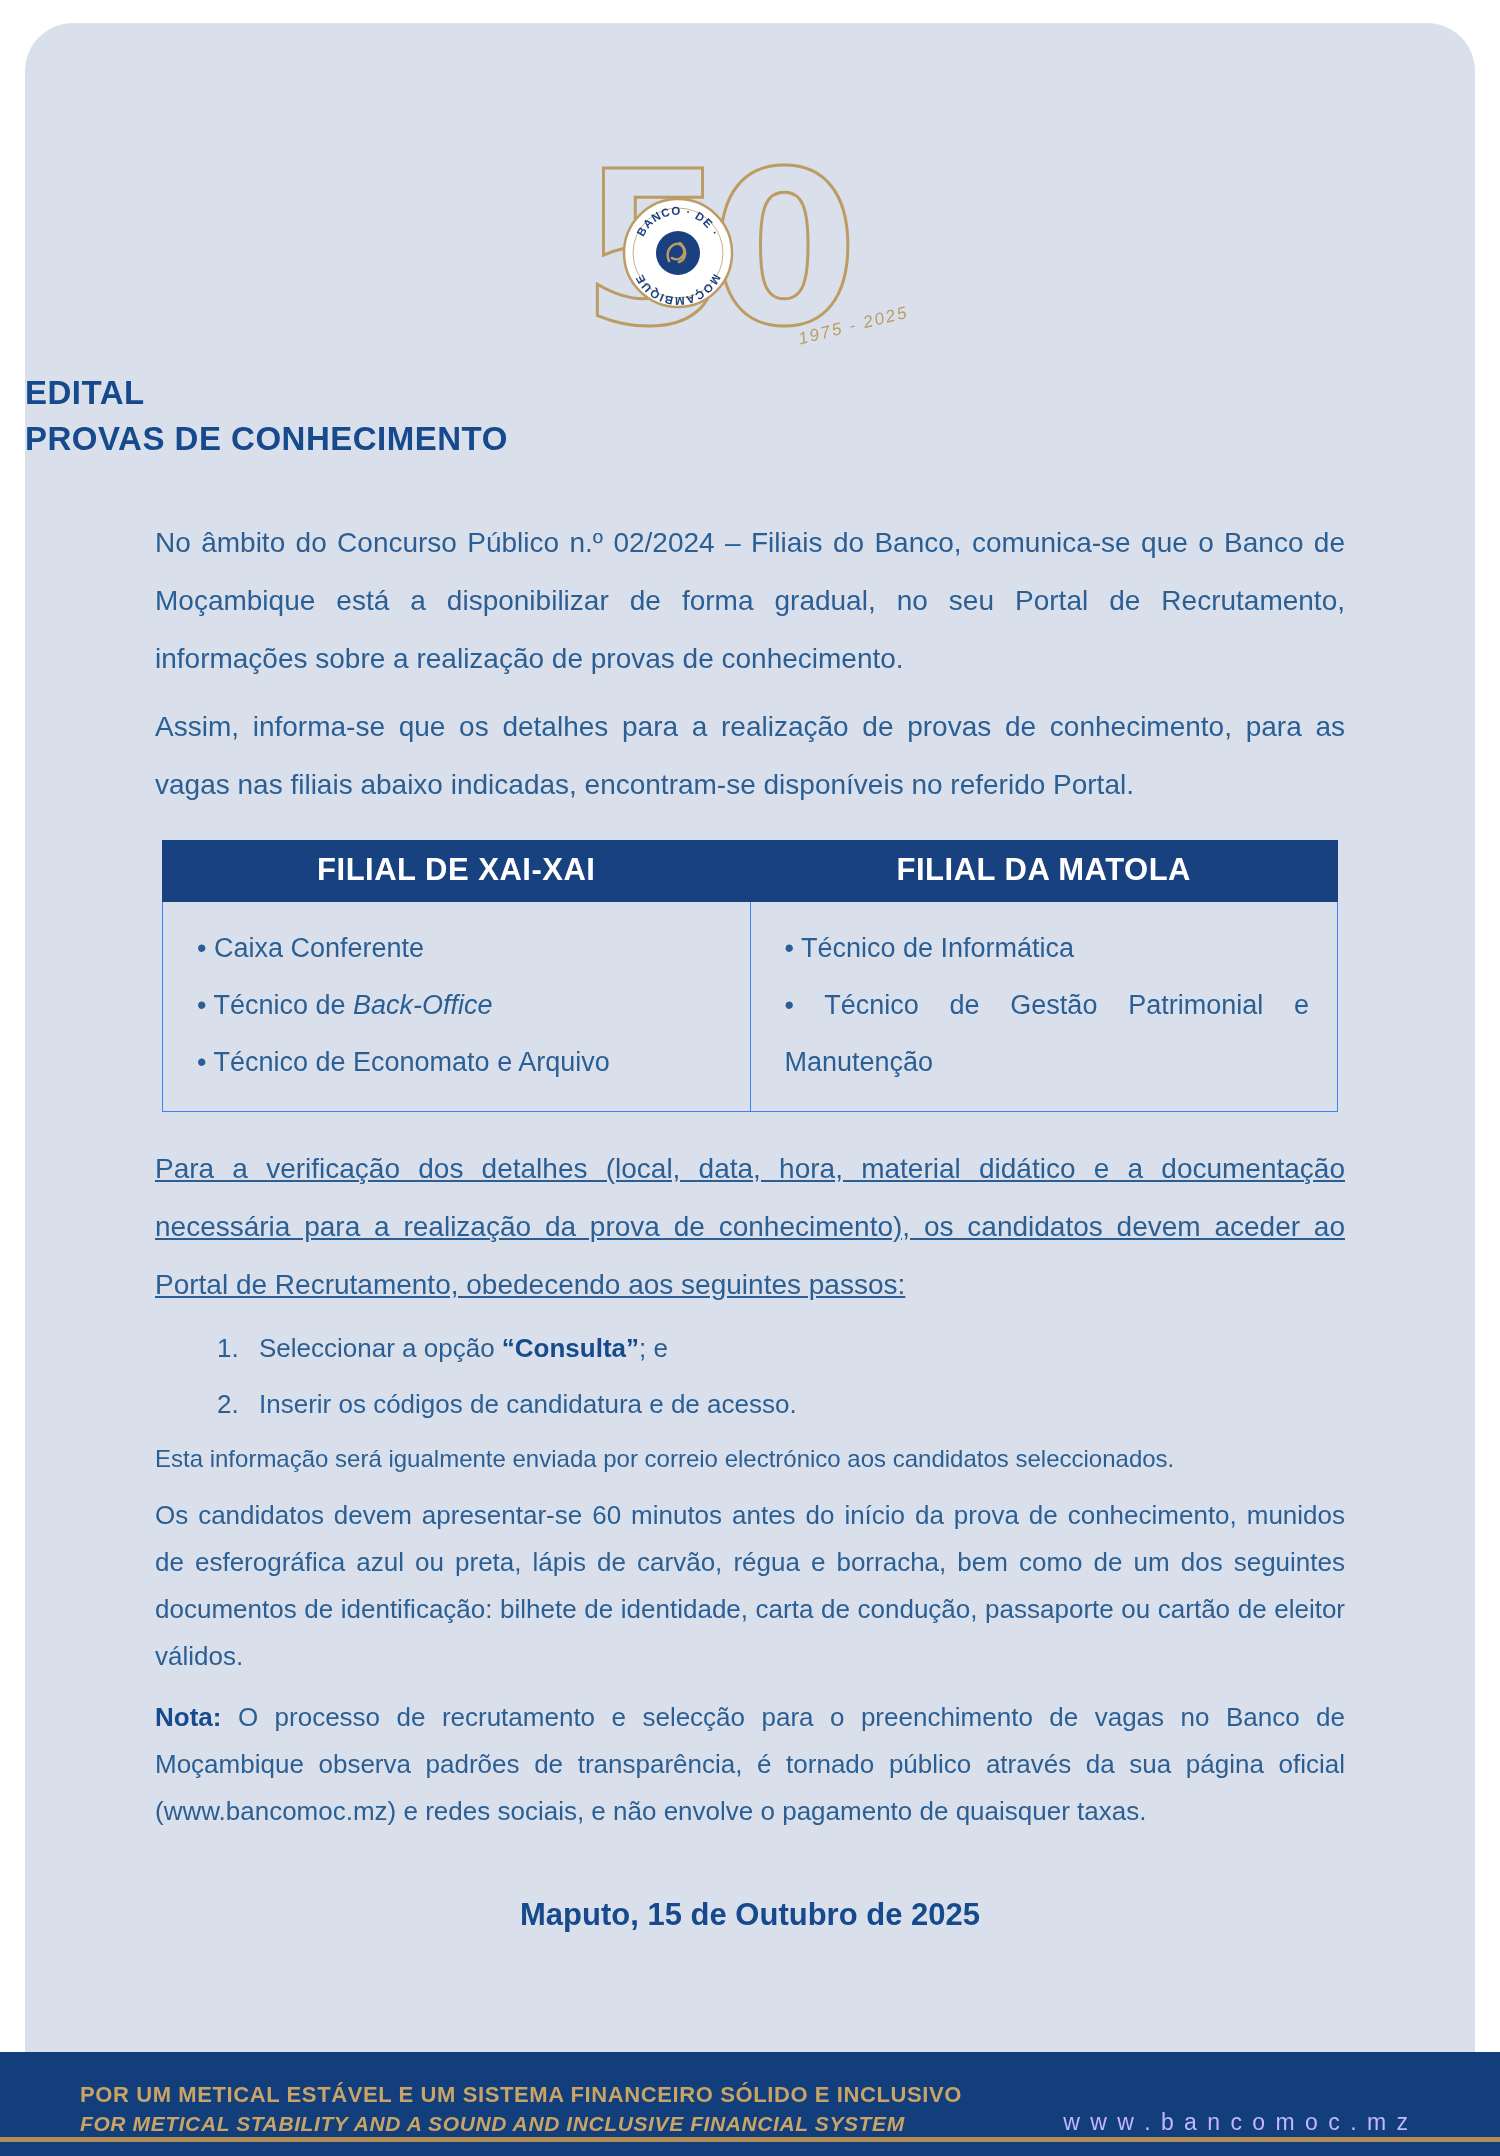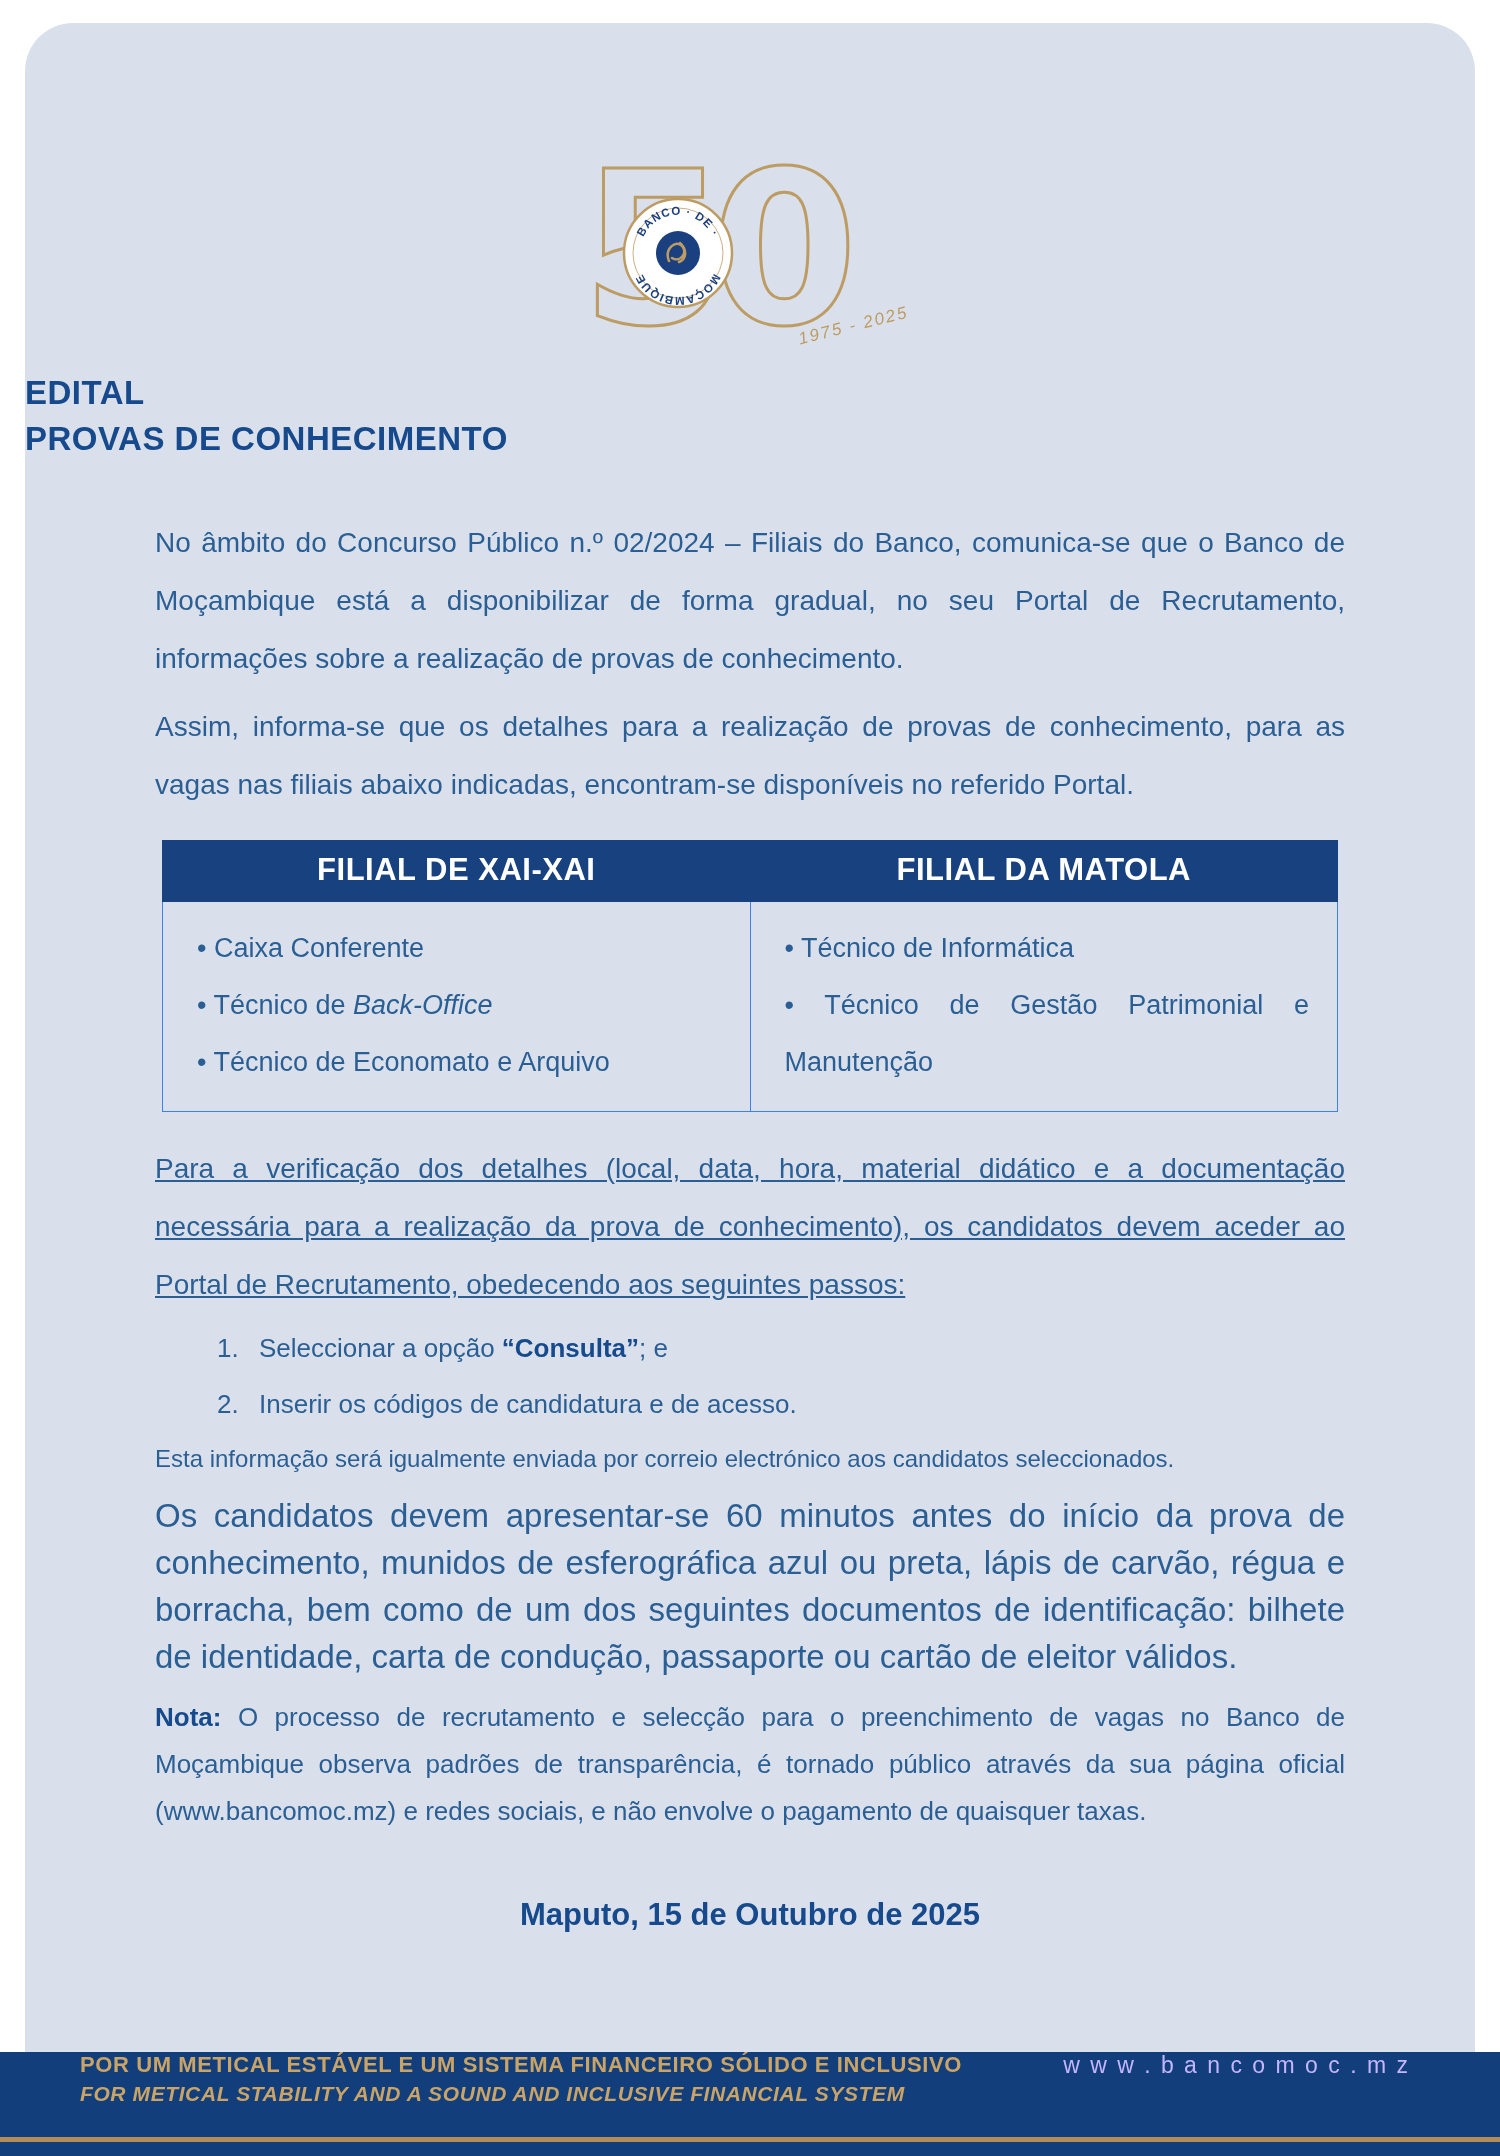--- a/index.html
+++ b/index.html
@@ -34,32 +34,32 @@
   .job-item::before{content:"• ";}
   .cell-justify .job-item{text-align:justify;}
   .italic{font-style:italic;}
   
   .p3{margin-top:28px;text-decoration:underline;}
   .steps{margin-top:8px;}
   .step{display:flex;font-size:26px;line-height:44px;margin:12px 0 0 62px;}
   .step-num{width:42px;flex:none;}
   .step-bold{font-weight:bold;color:#164a8c;}
   .p4{font-size:24px;line-height:46px;margin:10px 0 0 0;}
-  .p5{font-size:33px;line-height:47px;text-align:justify;margin:10px 0 0 0;}
+  .p5{font-size:26px;line-height:47px;text-align:justify;margin:10px 0 0 0;}
   .nota{font-size:26px;line-height:47px;text-align:justify;margin:14px 0 0 0;}
   .nota-label{font-weight:bold;color:#164a8c;}
   .warning{margin-top:32px;text-align:center;font-size:29px;font-weight:bold;color:#164a8c;}
   .dateline{margin-top:62px;text-align:center;font-size:31px;font-weight:bold;color:#164a8c;}
   
   .footer{
     position:absolute;left:0;bottom:0;width:1500px;height:104px;background:#123e7b;
   }
   .footer-inner{
     position:absolute;left:0;top:0;width:100%;height:84px;
-    display:flex;align-items:flex-start;justify-content:space-between;
+    display:flex;align-items:flex-end;justify-content:space-between;
     padding:0 90px 0 80px;box-sizing:border-box;
   }
   .footer-left{color:#c9a466;}
   .footer-line-pt{font-size:22px;letter-spacing:0.6px;font-weight:bold;}
   .footer-line-en{font-size:21px;letter-spacing:0.6px;font-style:italic;font-weight:bold;margin-top:4px;}
   .footer-site{color:#c4b5fd;font-size:23px;letter-spacing:2px;}
   .footer-goldline{position:absolute;left:0;bottom:14px;width:100%;height:5px;background:#b28d55;}
 </style>
 </head>
 <body>

